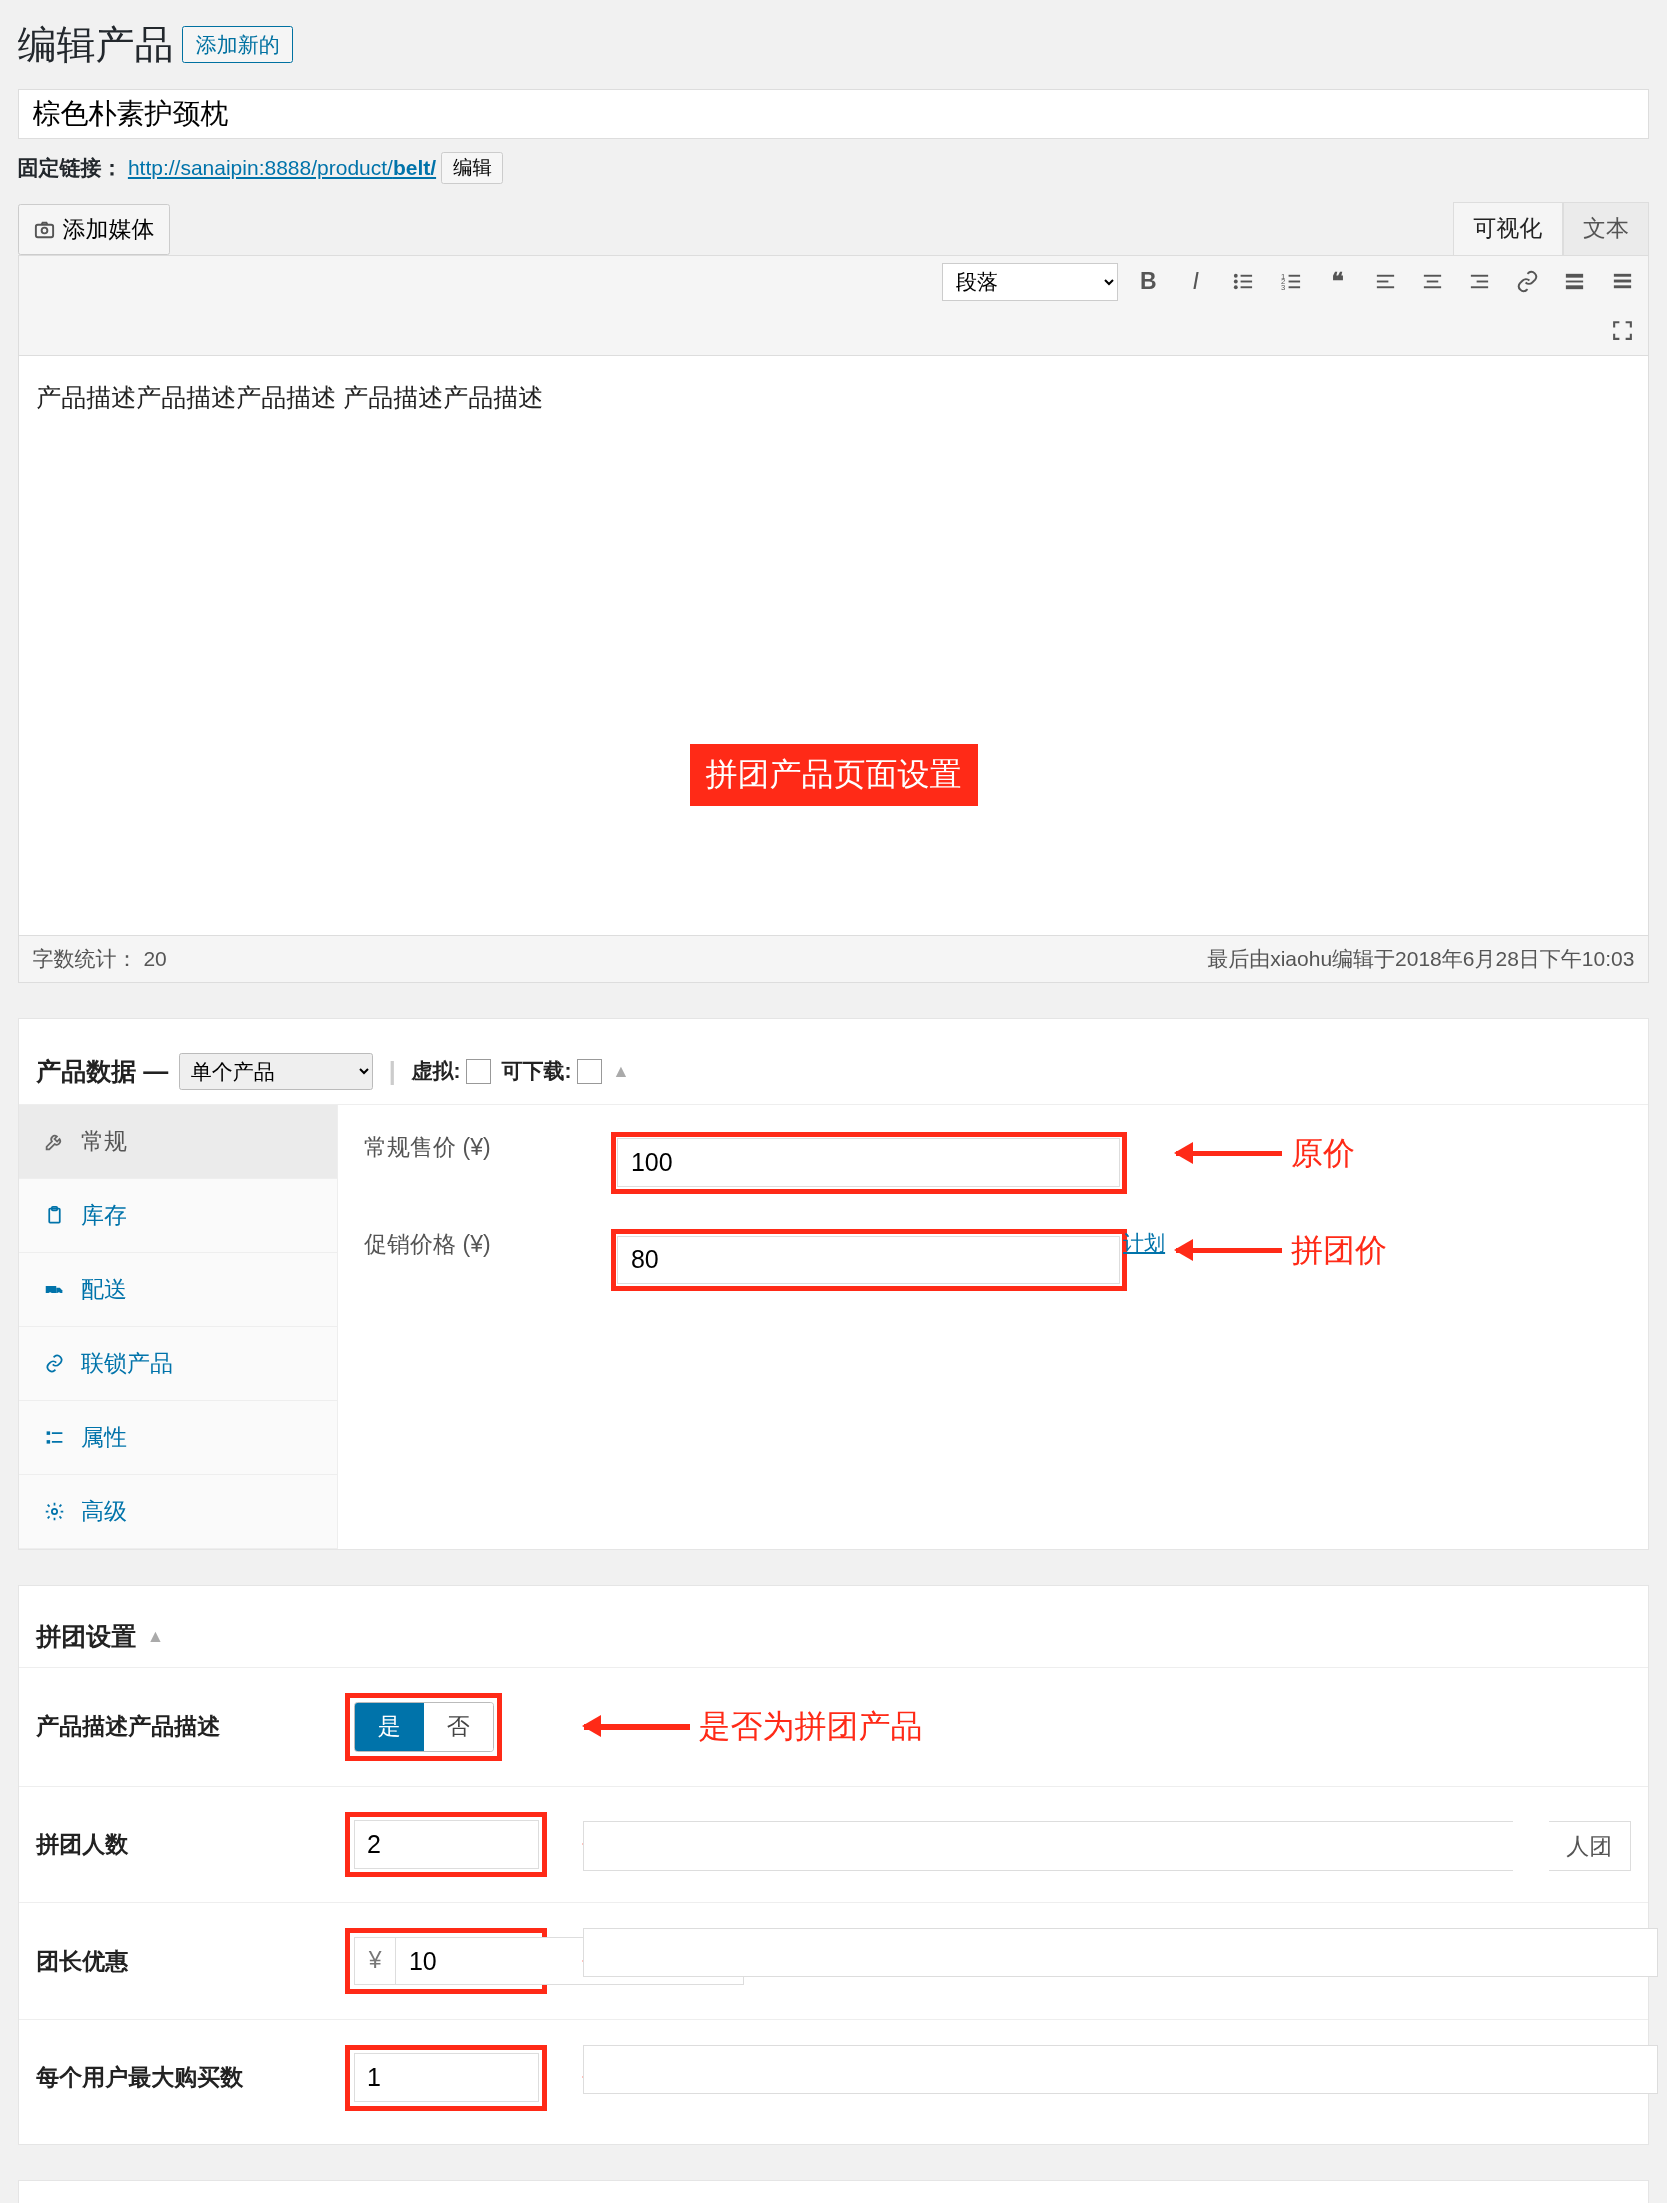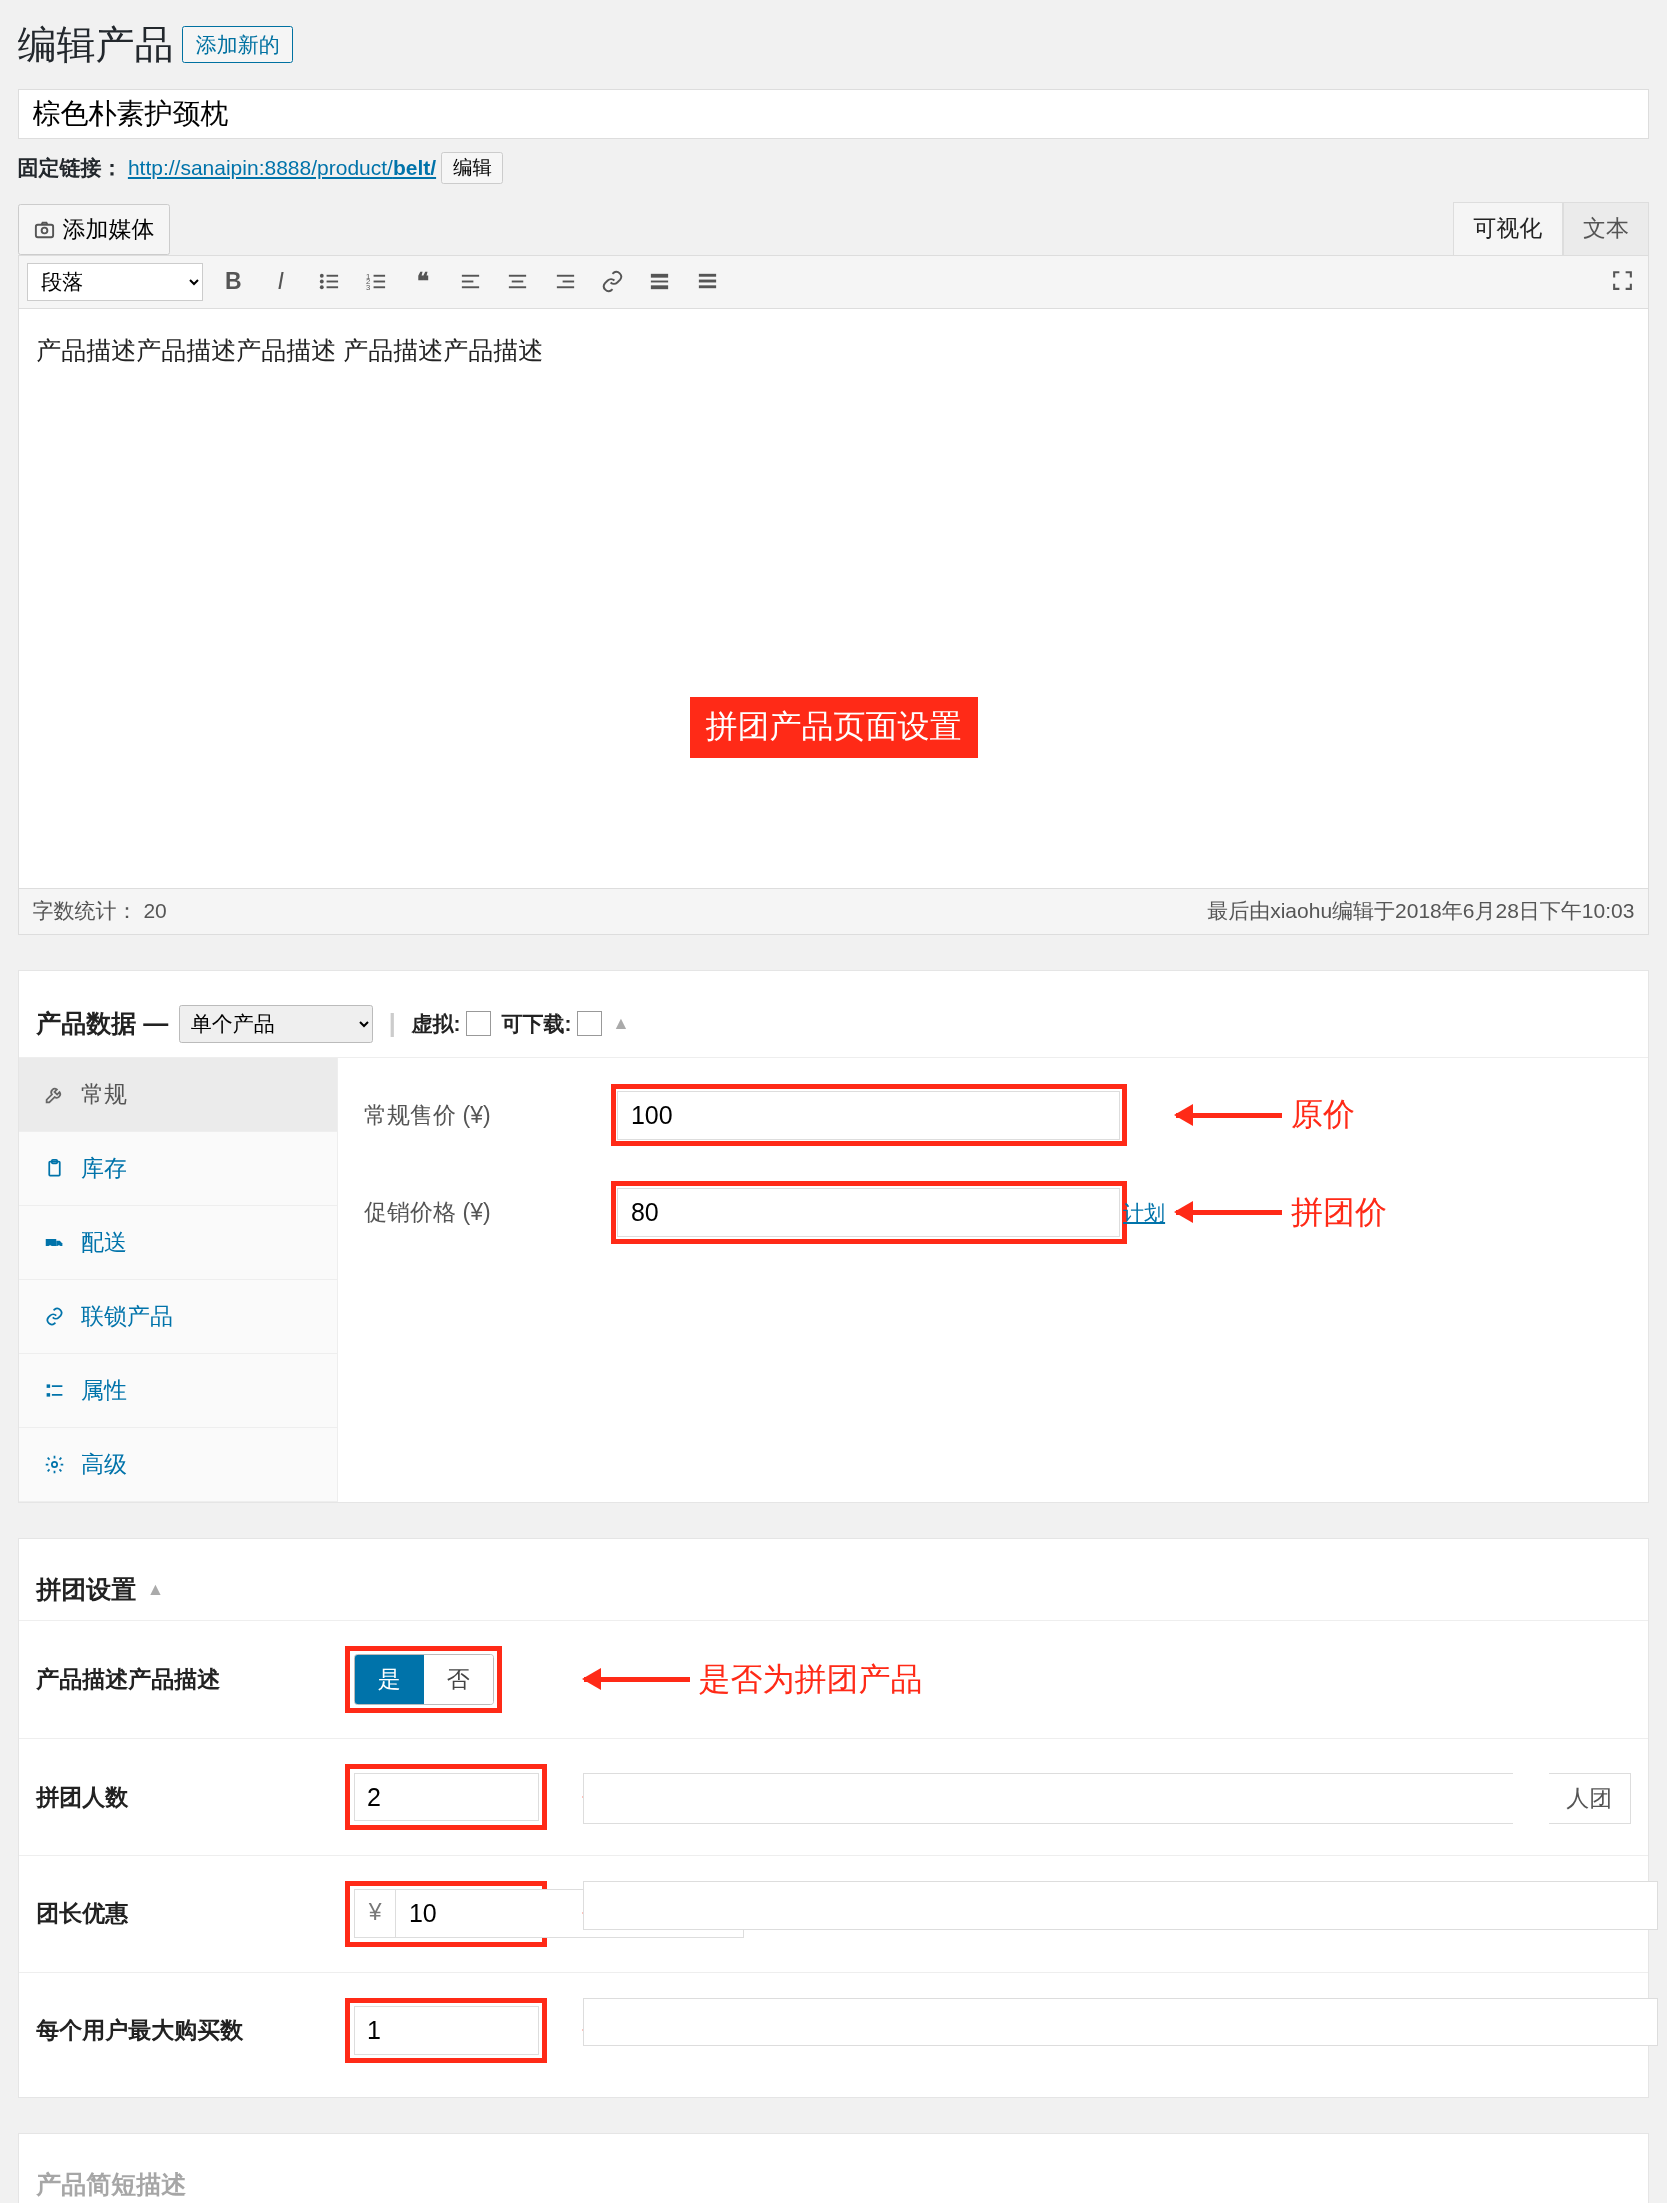--- a/index.html
+++ b/index.html
@@ -31,22 +31,22 @@
   .media-row { display: flex; justify-content: space-between; align-items: flex-end; margin-bottom: 0; }
   .add-media-btn {
     border: 0.9px solid #ccc; background: #f5f5f5; padding: 8.8px 14px; font-size: 23px;
     display: flex; align-items: center; gap: 7px; cursor: pointer; border-radius: 2.6px;
   }
   .tabs { display: flex; }
   .tab { padding: 10.6px 19.4px; font-size: 23px; border: 0.9px solid #ddd; border-bottom: none; cursor: pointer; }
   .tab.active { background: #f5f5f5; }
   .tab.inactive { background: #ebebeb; color: #555; }
   .toolbar {
-    background: #f5f5f5; border: 0.9px solid #ddd; display: flex; align-items: flex-start;
-    padding: 7px 8.8px; gap: 12.4px; justify-content: space-between;
+    background: #f5f5f5; border: 0.9px solid #ddd; display: flex; align-items: flex-end;
+    padding: 7px 8.8px; gap: 12.4px; justify-content: space-between; flex-direction: column;
   }
   .toolbar-left { display: flex; align-items: center; gap: 12.4px; }
   .format-select { font-size: 21px; padding: 5.3px 8.8px; width: 176px; border: 0.9px solid #ccc; background:#fff; }
   .tb-btn { width: 35px; height: 35px; display: flex; align-items: center; justify-content: center; font-size: 23px; color:#555; cursor: pointer; }
   .editor-body {
     background: #fff; border: 0.9px solid #ddd; border-top: none; min-height: 529px;
     padding: 25px 17.6px; font-size: 25px; position: relative;
   }
   .red-banner {
     position: absolute; top: 388px; left: 50%; transform: translateX(-50%);
@@ -69,21 +69,21 @@
   .toggle-ind { color:#aaa; font-size:17.6px; }
   .pd-body { display: flex; min-height: 406px; }
   .pd-tabs { width: 318px; background: #fafafa; border-right: 0.9px solid #eee; }
   .pd-tab {
     padding: 21px 25px; font-size: 23px; display: flex; align-items: center; gap: 12.4px;
     border-bottom: 0.9px solid #eee; cursor: pointer; color: #0073aa;
   }
   .pd-tab.active { background: #ebebeb; color: #555; }
   .pd-tab .icon { width: 25px; display:inline-flex; }
   .pd-panel { flex: 1; padding: 26.5px; position: relative; }
-  .field-row { display: flex; align-items: center; margin-bottom: 35px; gap: 17.6px; position: relative; }
+  .field-row { display: flex; margin-bottom: 35px; gap: 17.6px; position: relative; }
   .field-label { width: 229px; font-size: 23px; color: #555; }
   .price-input {
     font-size: 25px; padding: 8.8px 12.4px; width: 476px; border: 0.9px solid #ddd;
   }
   .red-outline { border: 5.3px solid #ff2a17; padding: 1.8px; display:inline-block; }
   .red-outline .price-input { border:0.9px solid #ddd; }
   .plan-link { color:#0073aa; font-size:21px; margin-left:7px; }
   .annot { position:absolute; display:flex; align-items:center; gap:8.8px; color:#ff2a17; font-size:32px; }
   .arrow-line { width:106px; height:5.3px; background:#ff2a17; position:relative; }
   .arrow-line::before {

